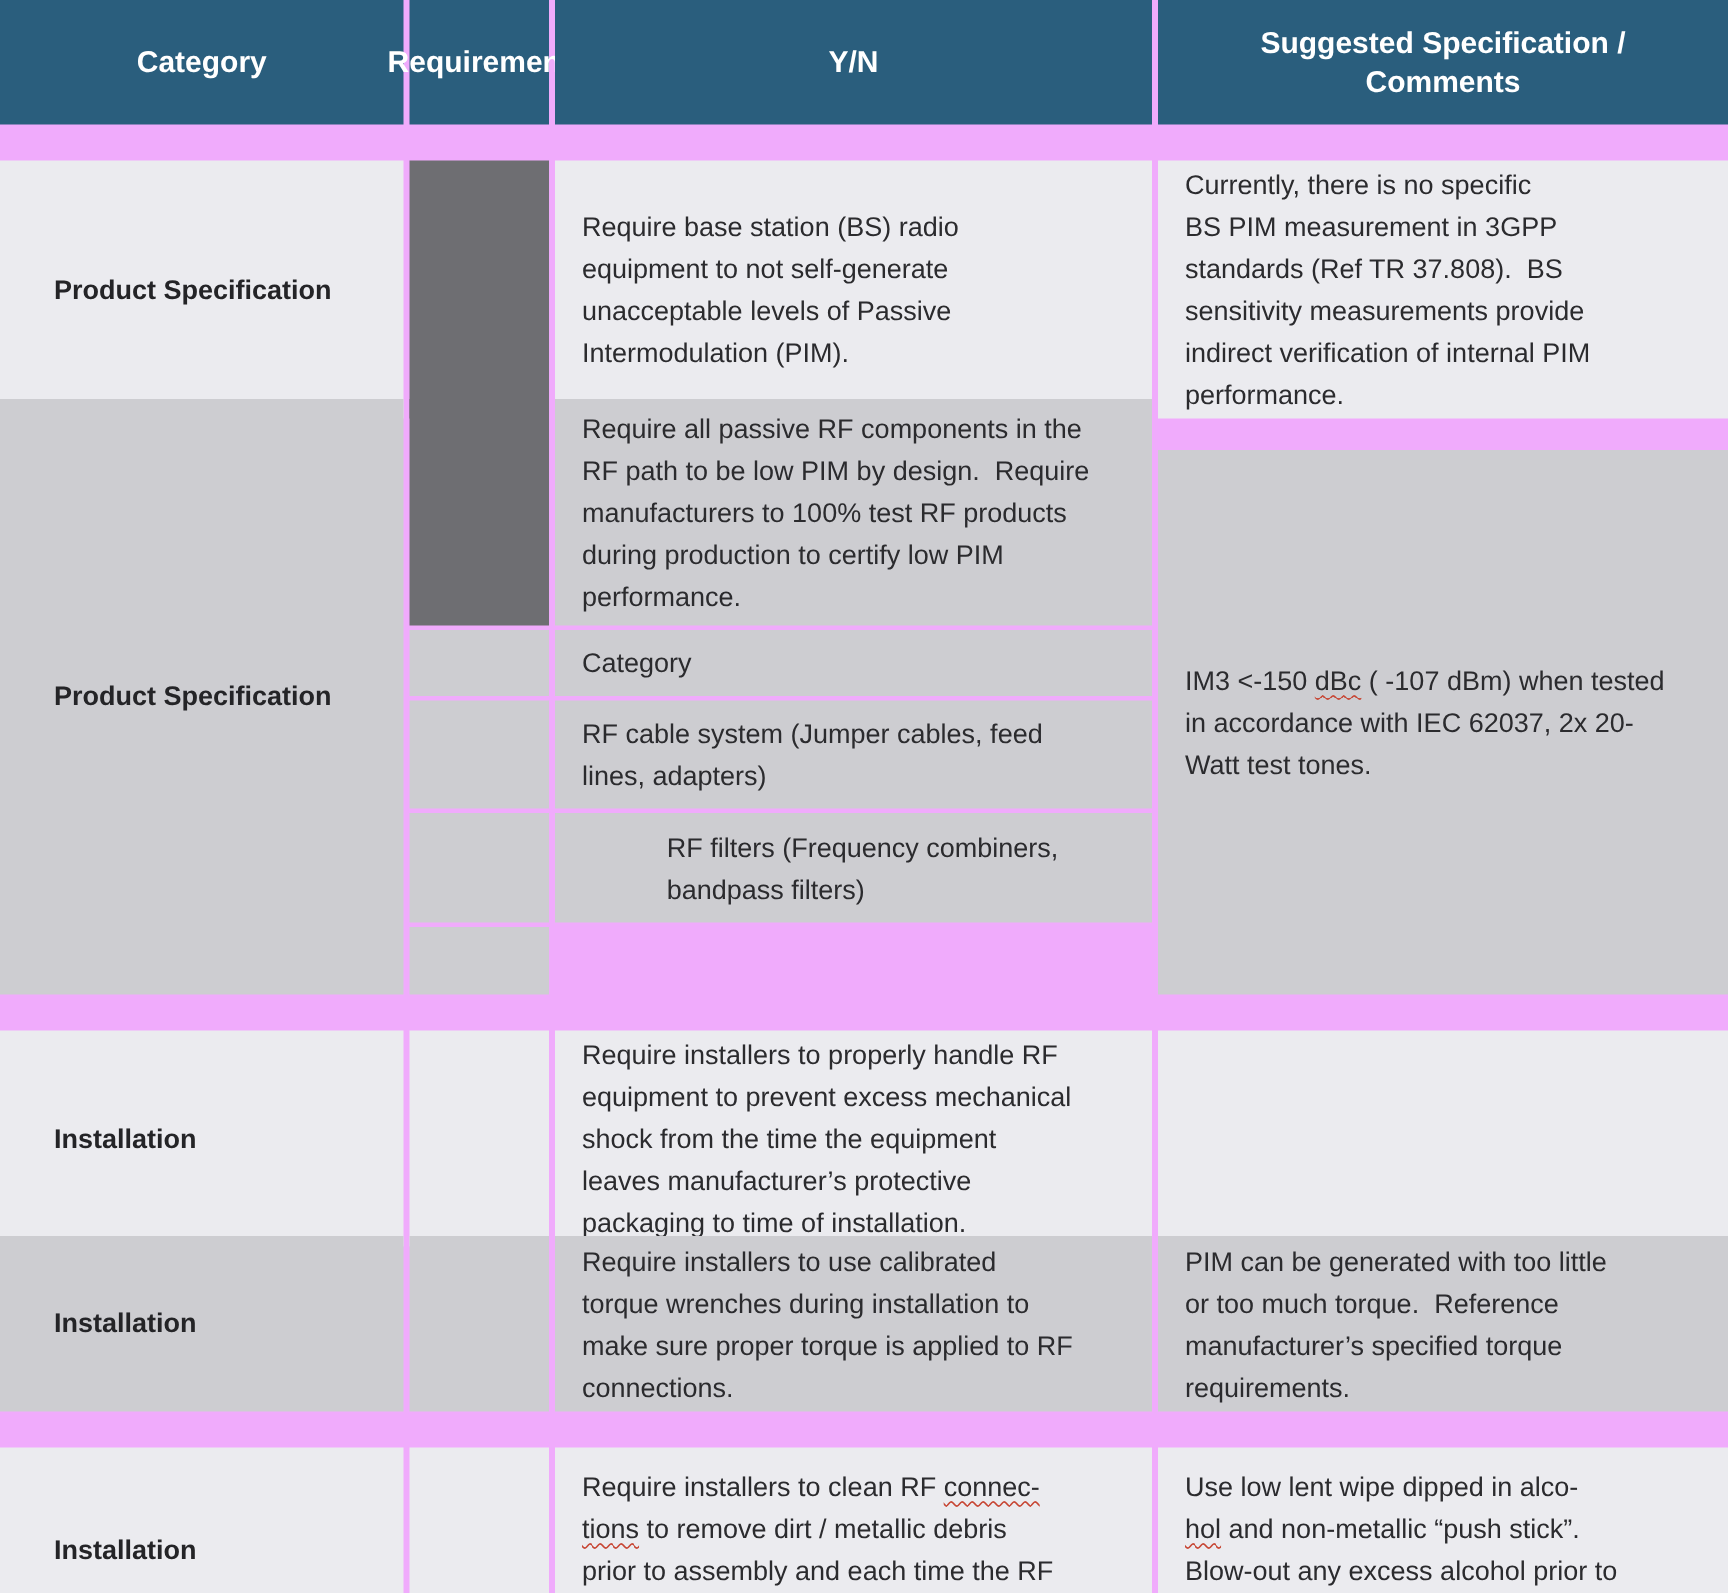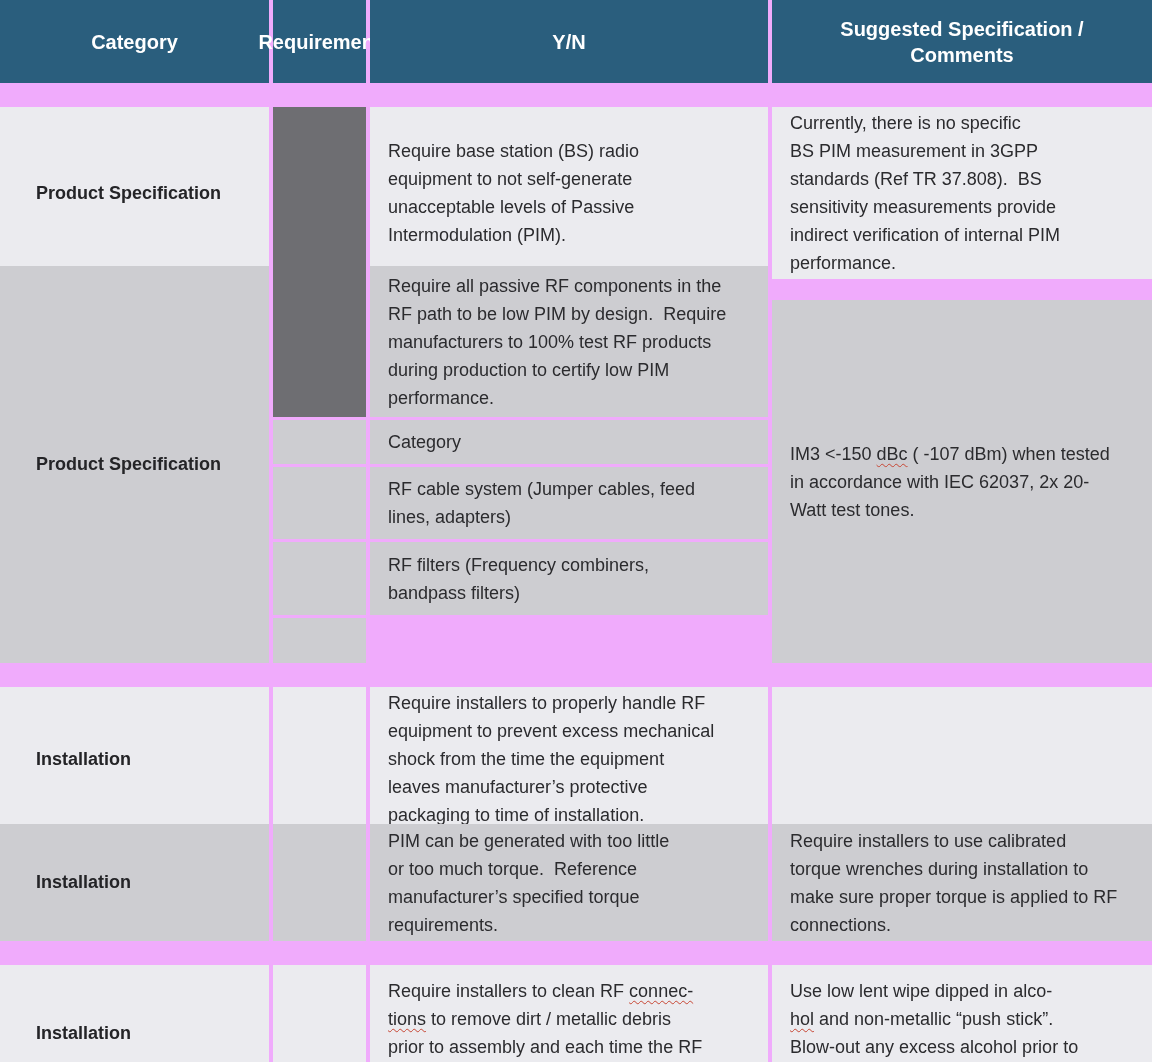--- a/index.html
+++ b/index.html
@@ -107,21 +107,21 @@
         <span class="txt"><span>Category</span></span>
       </div>
 
     <div class="cell yn-cell" style="grid-column:2;grid-row:3;"></div>
     <div class="cell req-cell" style="grid-column:3;grid-row:3;">
         <span class="txt"><span>RF cable system (Jumper cables, feed
 lines, adapters)</span></span>
       </div>
 
     <div class="cell yn-cell" style="grid-column:2;grid-row:4;"></div>
-    <div class="cell req-cell" style="grid-column:3;grid-row:4;">
+    <div class="cell req-cell" style="grid-column:3;grid-row:4;justify-content:center;">
         <span class="txt"><span>RF filters (Frequency combiners,
 bandpass filters)</span></span>
       </div>
 
     <div class="cell yn-cell" style="grid-column:2;grid-row:5;"></div>
 
     <div class="cell com-cell com-col span-rows">
         <span class="txt"><span>IM3 &lt;-150 </span><span class="misspell">dBc</span><span> ( -107 dBm) when tested
 in accordance with IEC 62037, 2x 20-
 Watt test tones.</span></span>
@@ -139,31 +139,31 @@
 packaging to time of installation.</span></span>
       </div>
     <div class="cell com-cell">
         <span class="txt"></span>
       </div>
   </div>
 
   <div class="grid-row block block-4 tone-medium">
     <div class="cell cat-cell">Installation</div>
     <div class="cell yn-cell"></div>
+    <div class="cell req-cell">
+        <span class="txt"><span>Require installers to use calibrated
+torque wrenches during installation to
+make sure proper torque is applied to RF
+connections.</span></span>
+      </div>
     <div class="cell com-cell">
         <span class="txt"><span>PIM can be generated with too little
 or too much torque.  Reference
 manufacturer’s specified torque
 requirements.</span></span>
-      </div>
-    <div class="cell req-cell">
-        <span class="txt"><span>Require installers to use calibrated
-torque wrenches during installation to
-make sure proper torque is applied to RF
-connections.</span></span>
       </div>
   </div>
 
   <div class="grid-row block block-5 tone-light">
     <div class="cell cat-cell">Installation</div>
     <div class="cell yn-cell"></div>
     <div class="cell req-cell">
         <span class="txt"><span>Require installers to clean RF </span><span class="misspell">connec-</span><span>
 </span><span class="misspell">tions</span><span> to remove dirt / metallic debris
 prior to assembly and each time the RF

